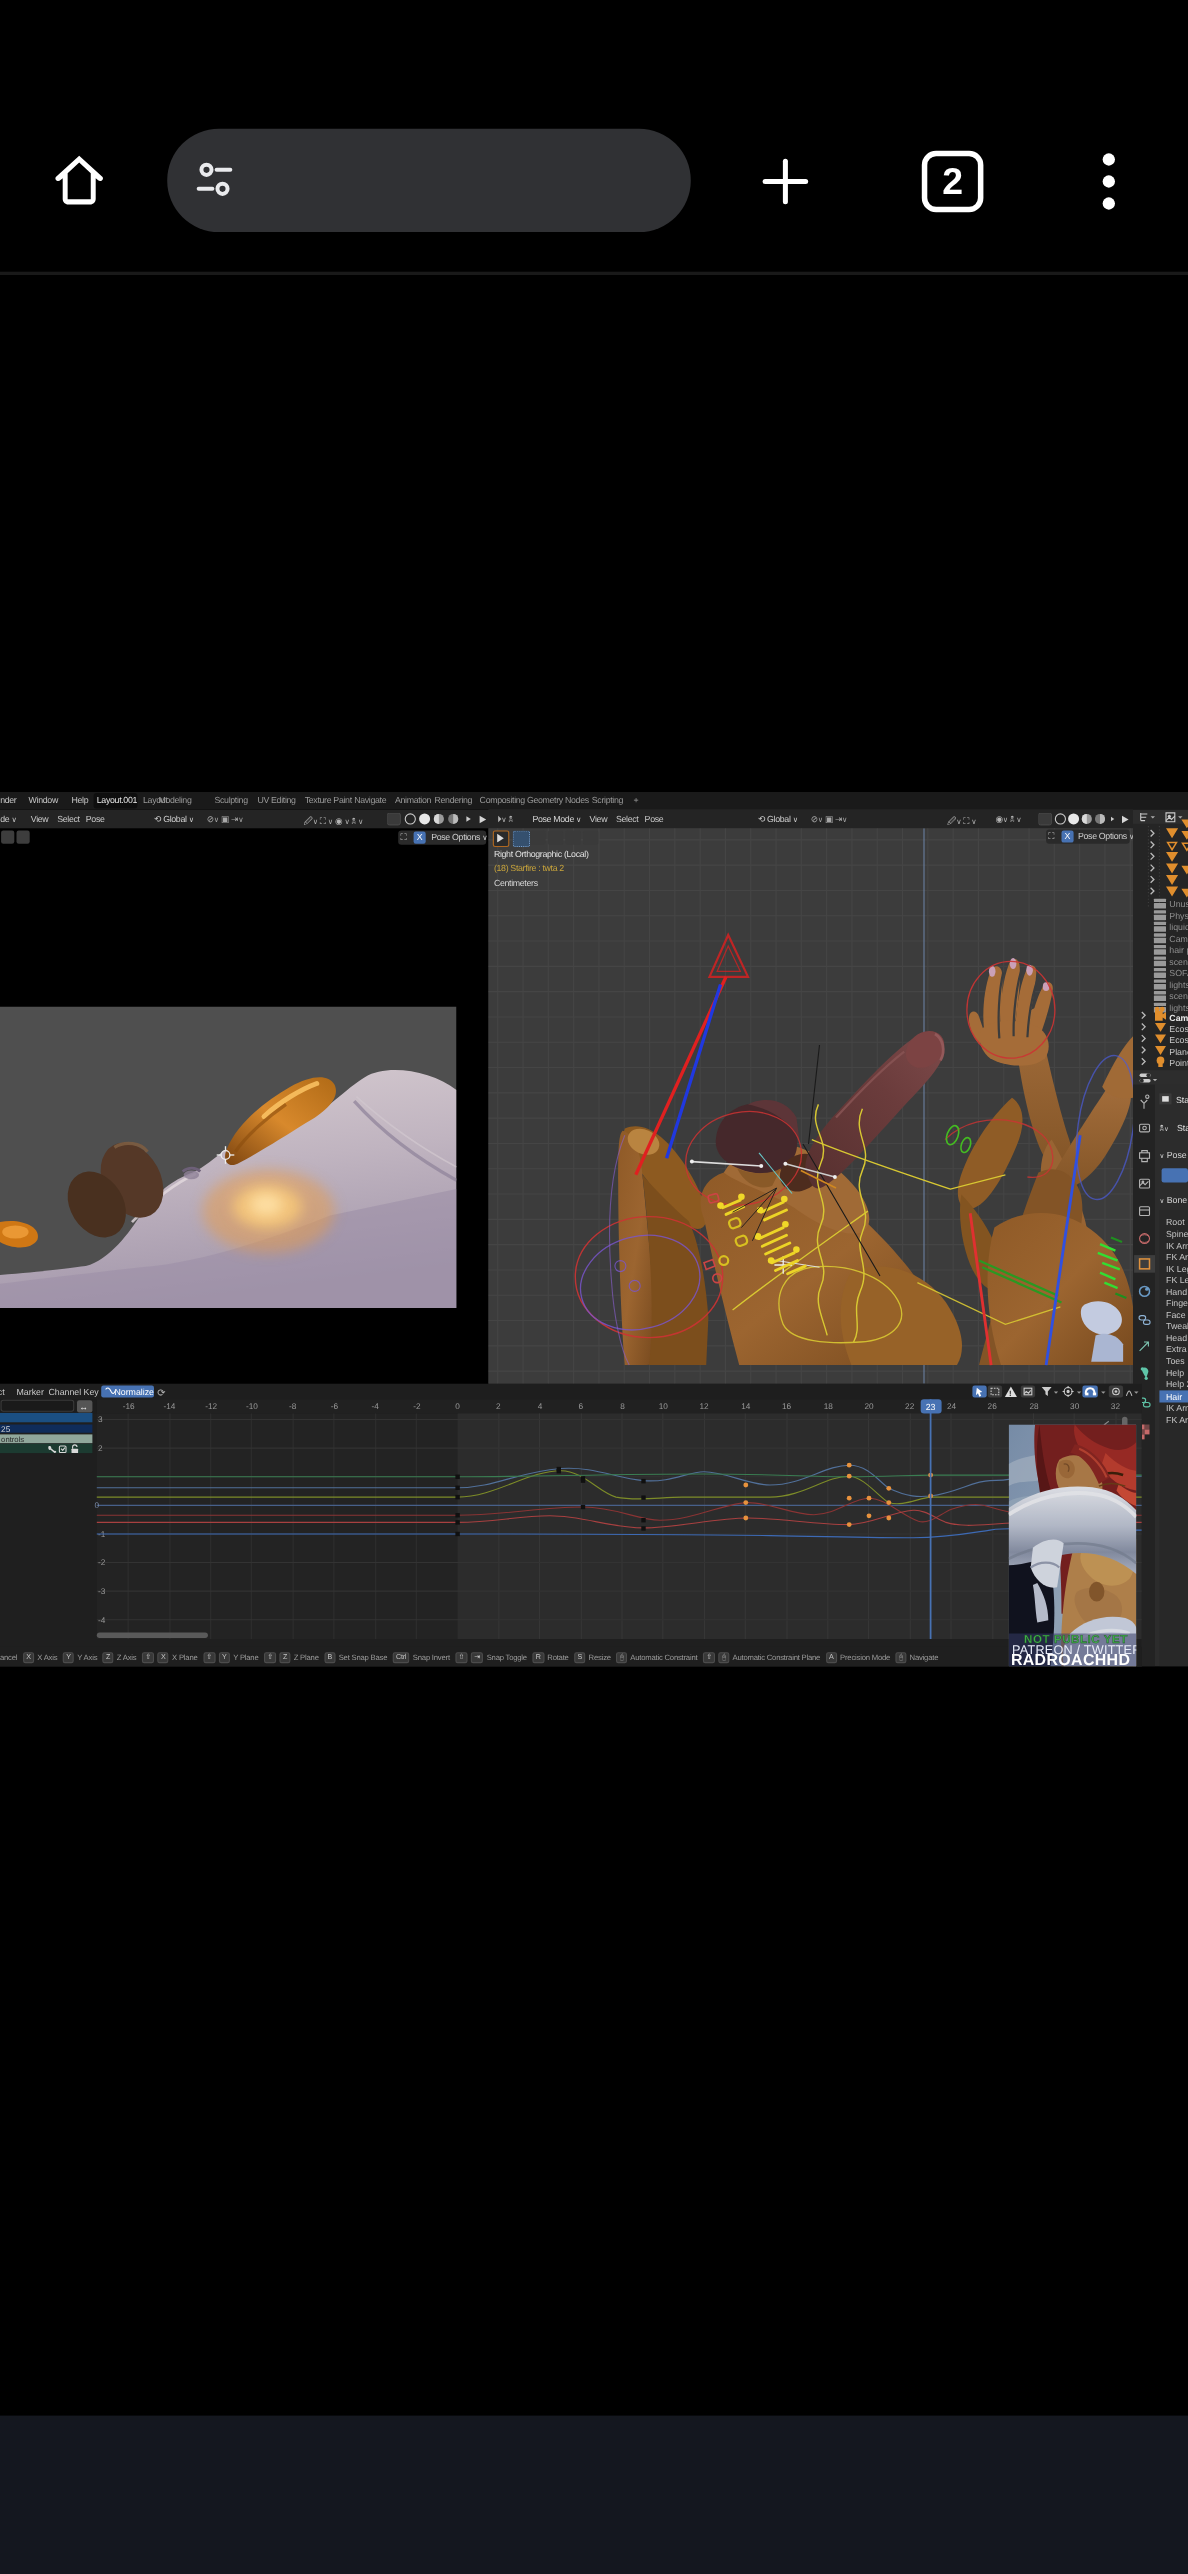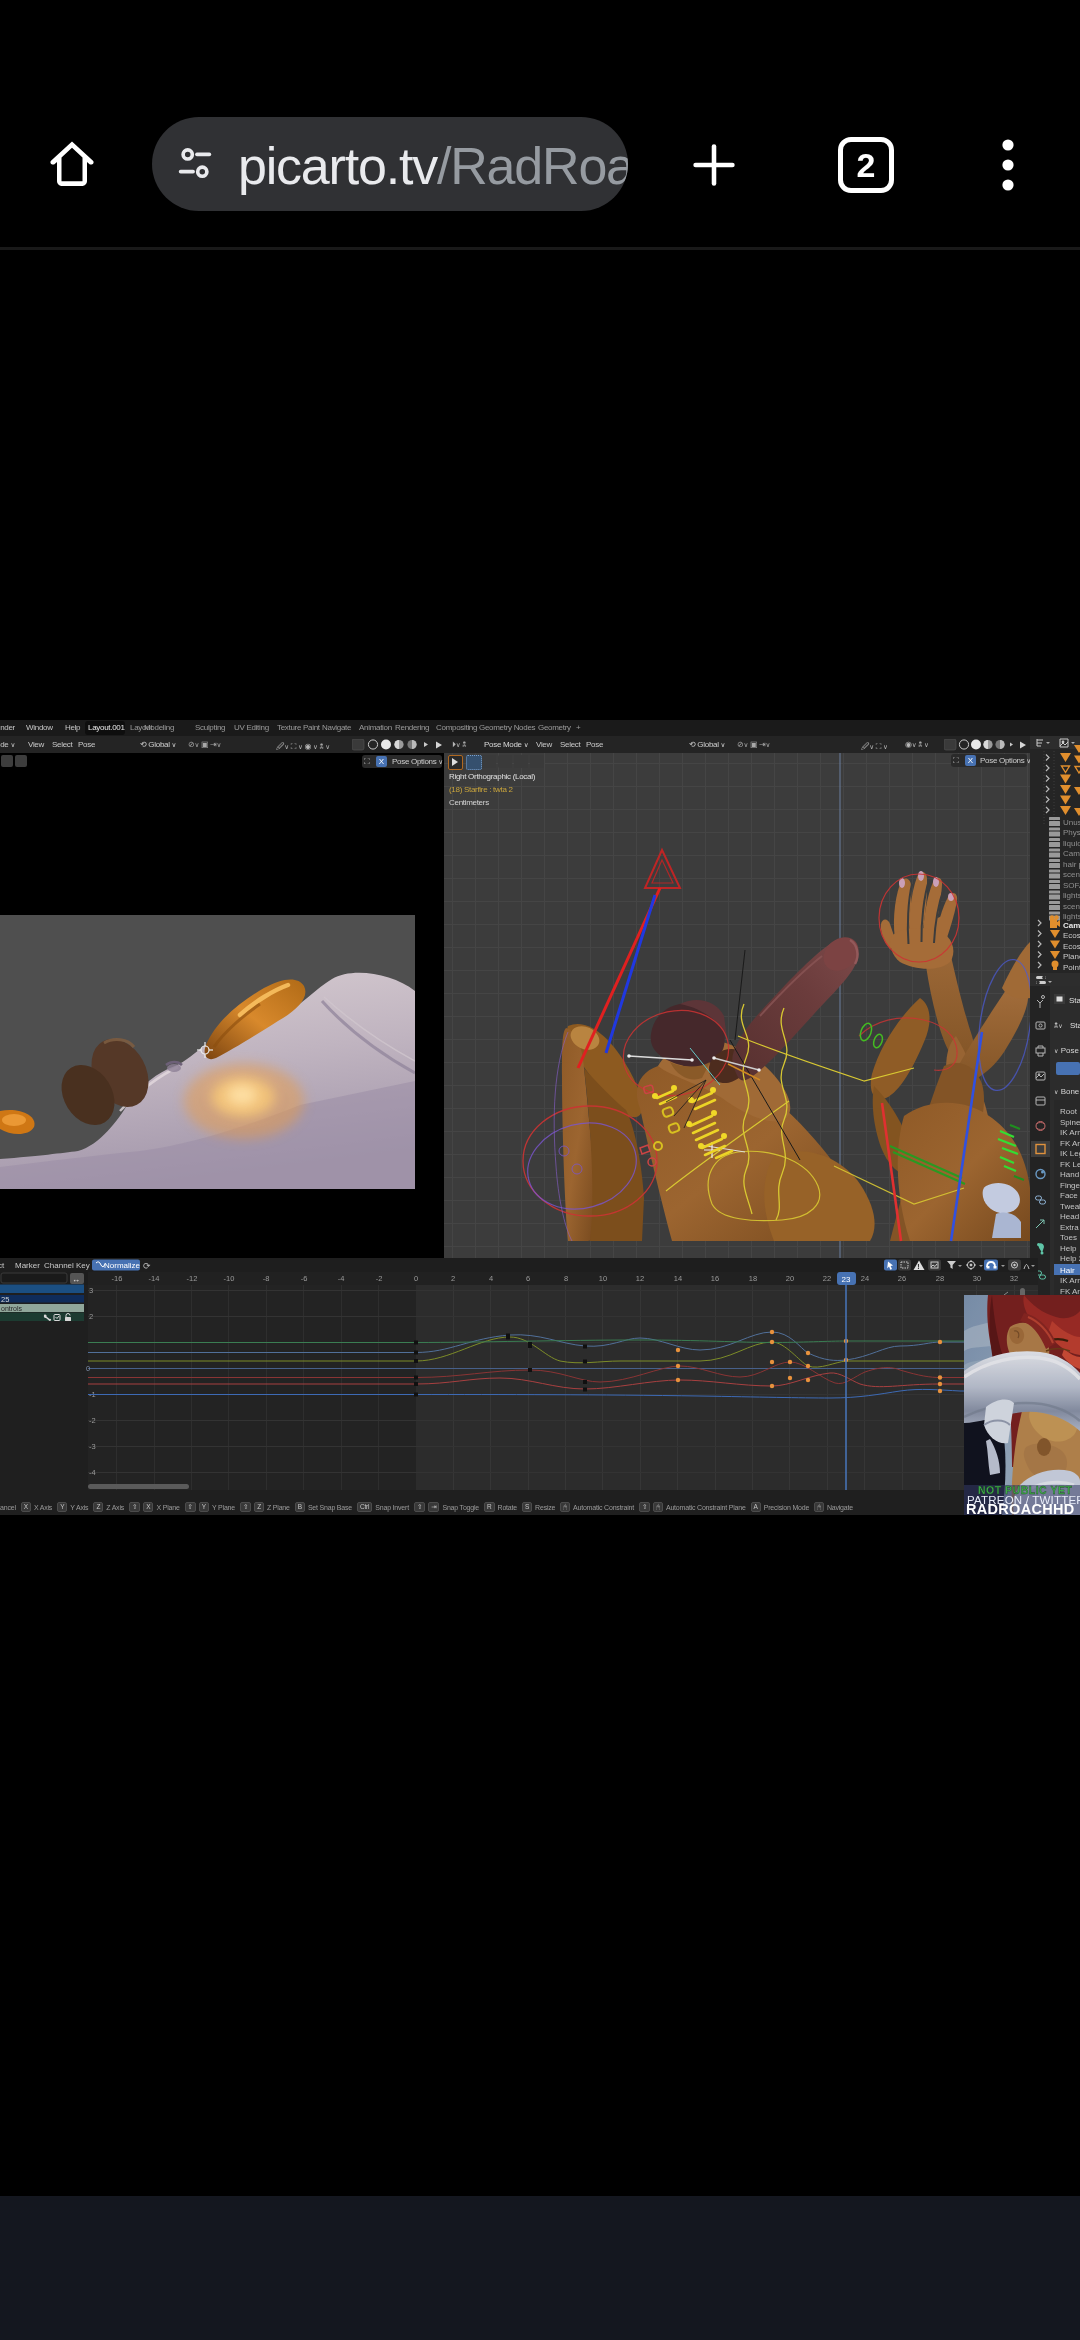--- a/index.html
+++ b/index.html
@@ -14,21 +14,21 @@
   #blender{left:0;top:720px;width:1080px;height:795px;background:#000;overflow:hidden;}
   #bmenu{left:0;top:0;width:1080px;height:16px;background:#1a1a1a;}
   #bmenu span{position:absolute;top:3px;font-size:8px;letter-spacing:-0.3px;color:#c6c6c6;white-space:nowrap;}
   .h8{position:absolute;font-size:8px;letter-spacing:-0.3px;color:#c9c9c9;white-space:nowrap;}
   #lvp{left:0;top:16px;width:444px;height:522px;background:#000;}
   #lvphdr{left:0;top:0;width:444px;height:17px;background:#242424;}
   #rvp{left:444px;top:16px;width:586px;height:522px;background:#3c3c3c;}
   #rvphdr{left:0;top:0;width:586px;height:17px;background:#242424;}
   #rpanel{left:1030px;top:16px;width:50px;height:779px;background:#262626;}
   #graph{left:0;top:538px;width:1038px;height:261px;background:#2b2b2b;}
-  #cam{left:964px;top:575px;width:116px;height:220px;text-decoration:underline;}
+  #cam{left:917px;top:575px;width:116px;height:220px;text-decoration:underline;}
   
   #navbar{left:0;top:2196px;width:1080px;height:144px;background:#14171f;}
   #statusbar{left:0;top:241px;width:1038px;height:16px;display:flex;align-items:center;gap:3px;
     font-size:7px;color:#9b9b9b;white-space:nowrap;overflow:hidden;letter-spacing:-0.2px;}
   #statusbar .kb{display:inline-block;background:#383838;border:1px solid #4c4c4c;border-radius:2px;
     padding:0 2px;font-size:6.5px;line-height:8px;color:#c5c5c5;}
   #statusbar b{font-weight:normal;margin-right:2px;}
 </style>
 </head>
 <body>
@@ -38,21 +38,20 @@
 </svg>
 <div id="pill" class="abs">
   <svg class="abs" style="left:20px;top:24px" width="46" height="46" viewBox="0 0 24 24">
     <g stroke="#e9eaed" stroke-width="1.9" fill="none" stroke-linecap="round">
       <circle cx="8.2" cy="7" r="2.4"></circle>
         <line x1="13" y1="7" x2="19.5" y2="7"></line>
       <circle cx="15.8" cy="16" r="2.4"></circle>
         <line x1="4.5" y1="16" x2="11" y2="16"></line>
     </g>
   </svg>
-  <div id="urltext" class="abs">picarto.tv<span class="gray">/RadRoa</span></div>
 </div>
 <svg class="abs" style="left:688px;top:139px" width="52" height="52" viewBox="0 0 24 24">
   <g stroke="#fff" stroke-width="2.1" stroke-linecap="round">
     <line x1="12" y1="3.5" x2="12" y2="20.5"></line>
       <line x1="3.5" y1="12" x2="20.5" y2="12"></line>
   </g>
 </svg>
 <div class="abs" style="left:838px;top:137px;width:46px;height:46px;border:5px solid #fff;border-radius:13px;
      color:#fff;font-size:34px;font-weight:bold;text-align:center;line-height:46px;">2</div>
 <svg class="abs" style="left:990px;top:130px" width="36" height="70" viewBox="0 0 18 35">
@@ -76,21 +75,21 @@
     <span style="left:130px;color:#9a9a9a">Layout</span>
       <span style="left:144px;color:#9a9a9a">Modeling</span>
     <span style="left:195px;color:#9a9a9a">Sculpting</span>
       <span style="left:234px;color:#9a9a9a">UV Editing</span>
     <span style="left:277px;color:#9a9a9a">Texture Paint</span>
       <span style="left:322px;color:#9a9a9a">Navigate</span>
     <span style="left:359px;color:#9a9a9a">Animation</span>
       <span style="left:395px;color:#9a9a9a">Rendering</span>
     <span style="left:436px;color:#9a9a9a">Compositing</span>
       <span style="left:479px;color:#9a9a9a">Geometry Nodes</span>
-    <span style="left:538px;color:#9a9a9a">Geometry</span>
+    <span style="left:538px;color:#9a9a9a">Scripting</span>
       <span style="left:576px;color:#9a9a9a">+</span>
   </div>
 
   <div class="abs" id="lvp">
     <div class="abs" id="lvphdr">
       <span class="h8" style="left:-4px;top:4px">ode <small>∨</small></span>
       <span class="h8" style="left:28px;top:4px">View</span>
       <span class="h8" style="left:52px;top:4px">Select</span>
       <span class="h8" style="left:78px;top:4px">Pose</span>
       <span class="h8" style="left:140px;top:4px;color:#d0d0d0">⟲ Global <small>∨</small></span>

